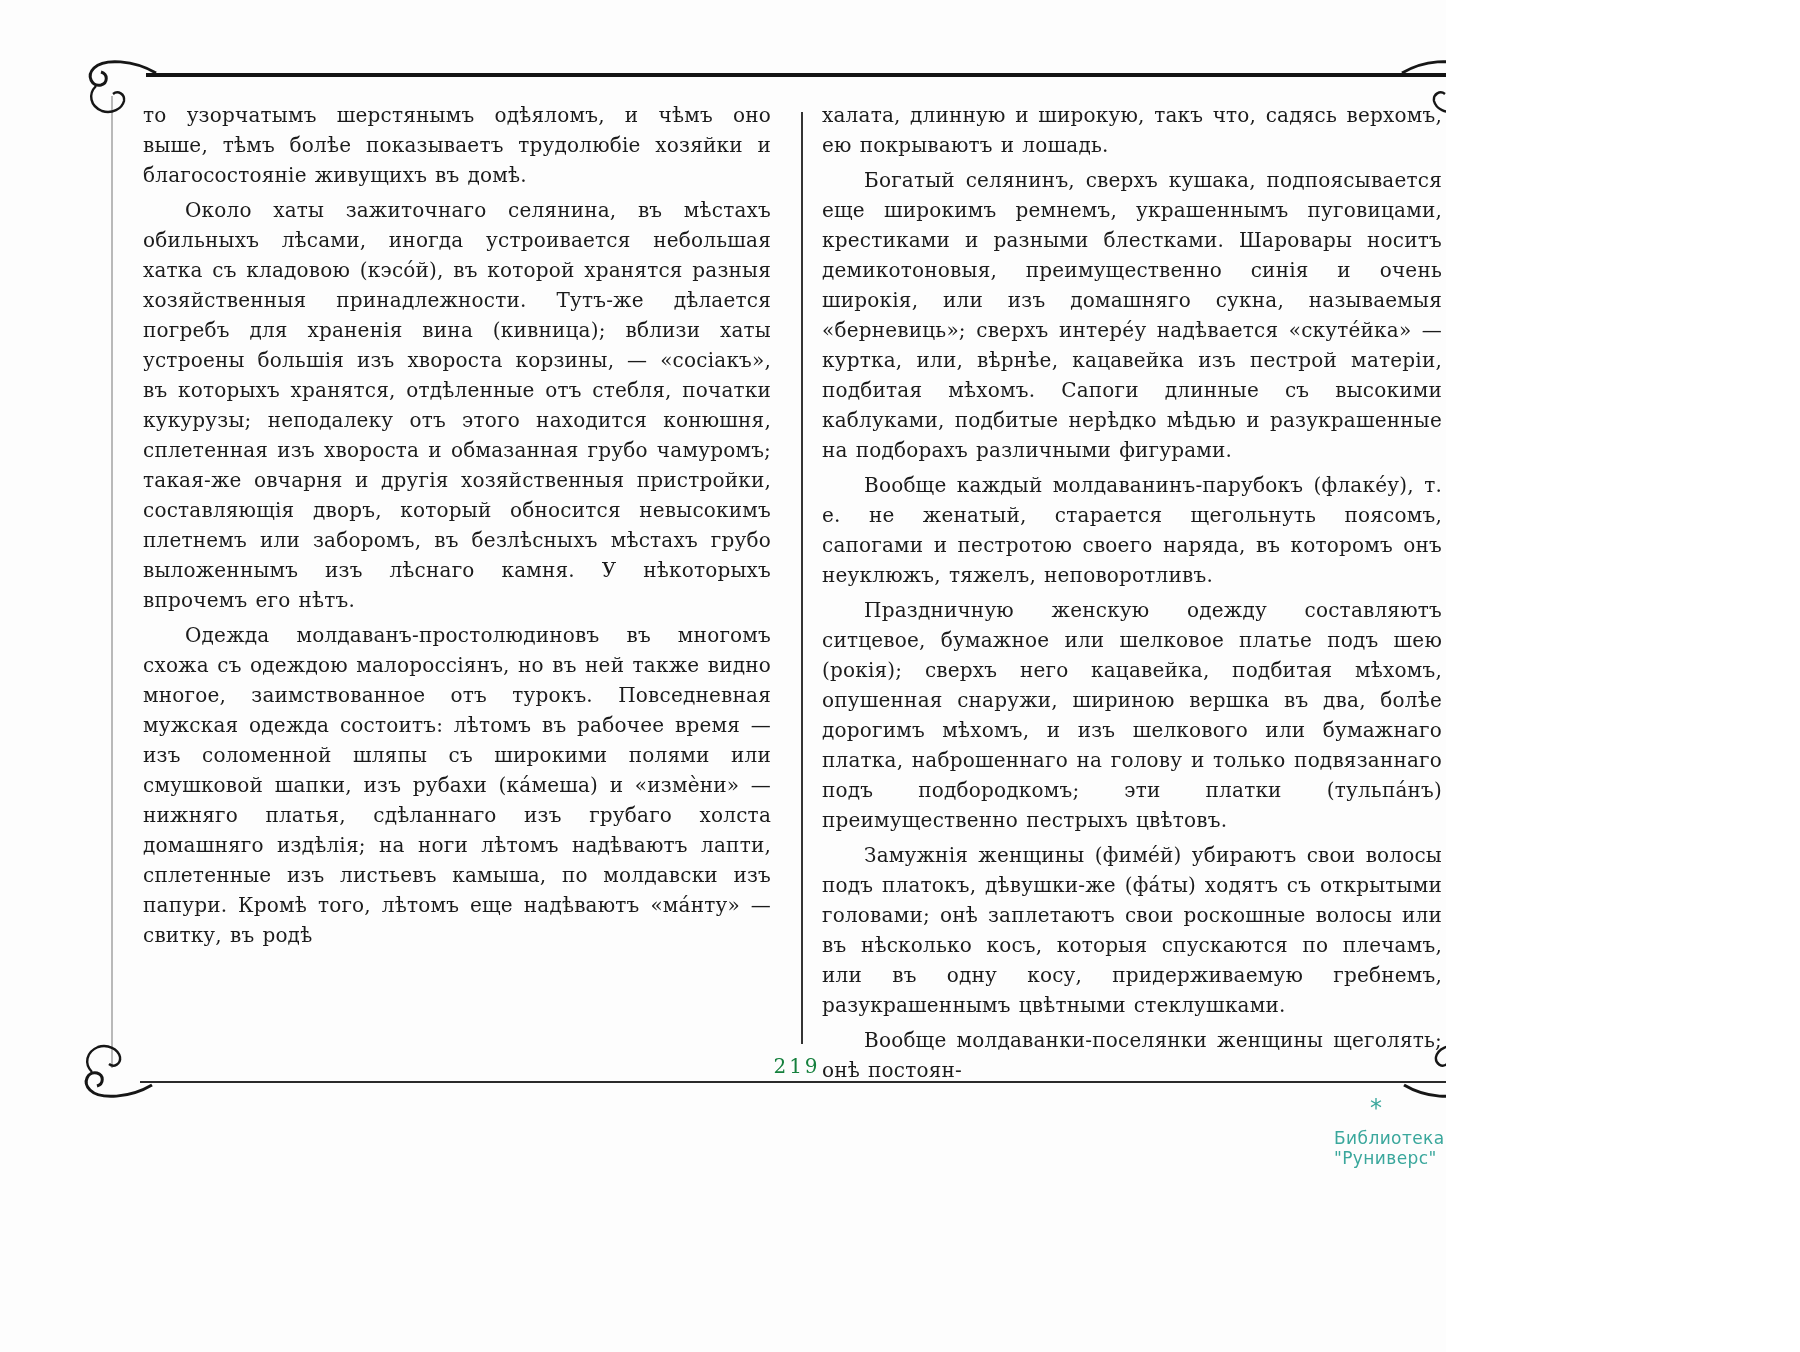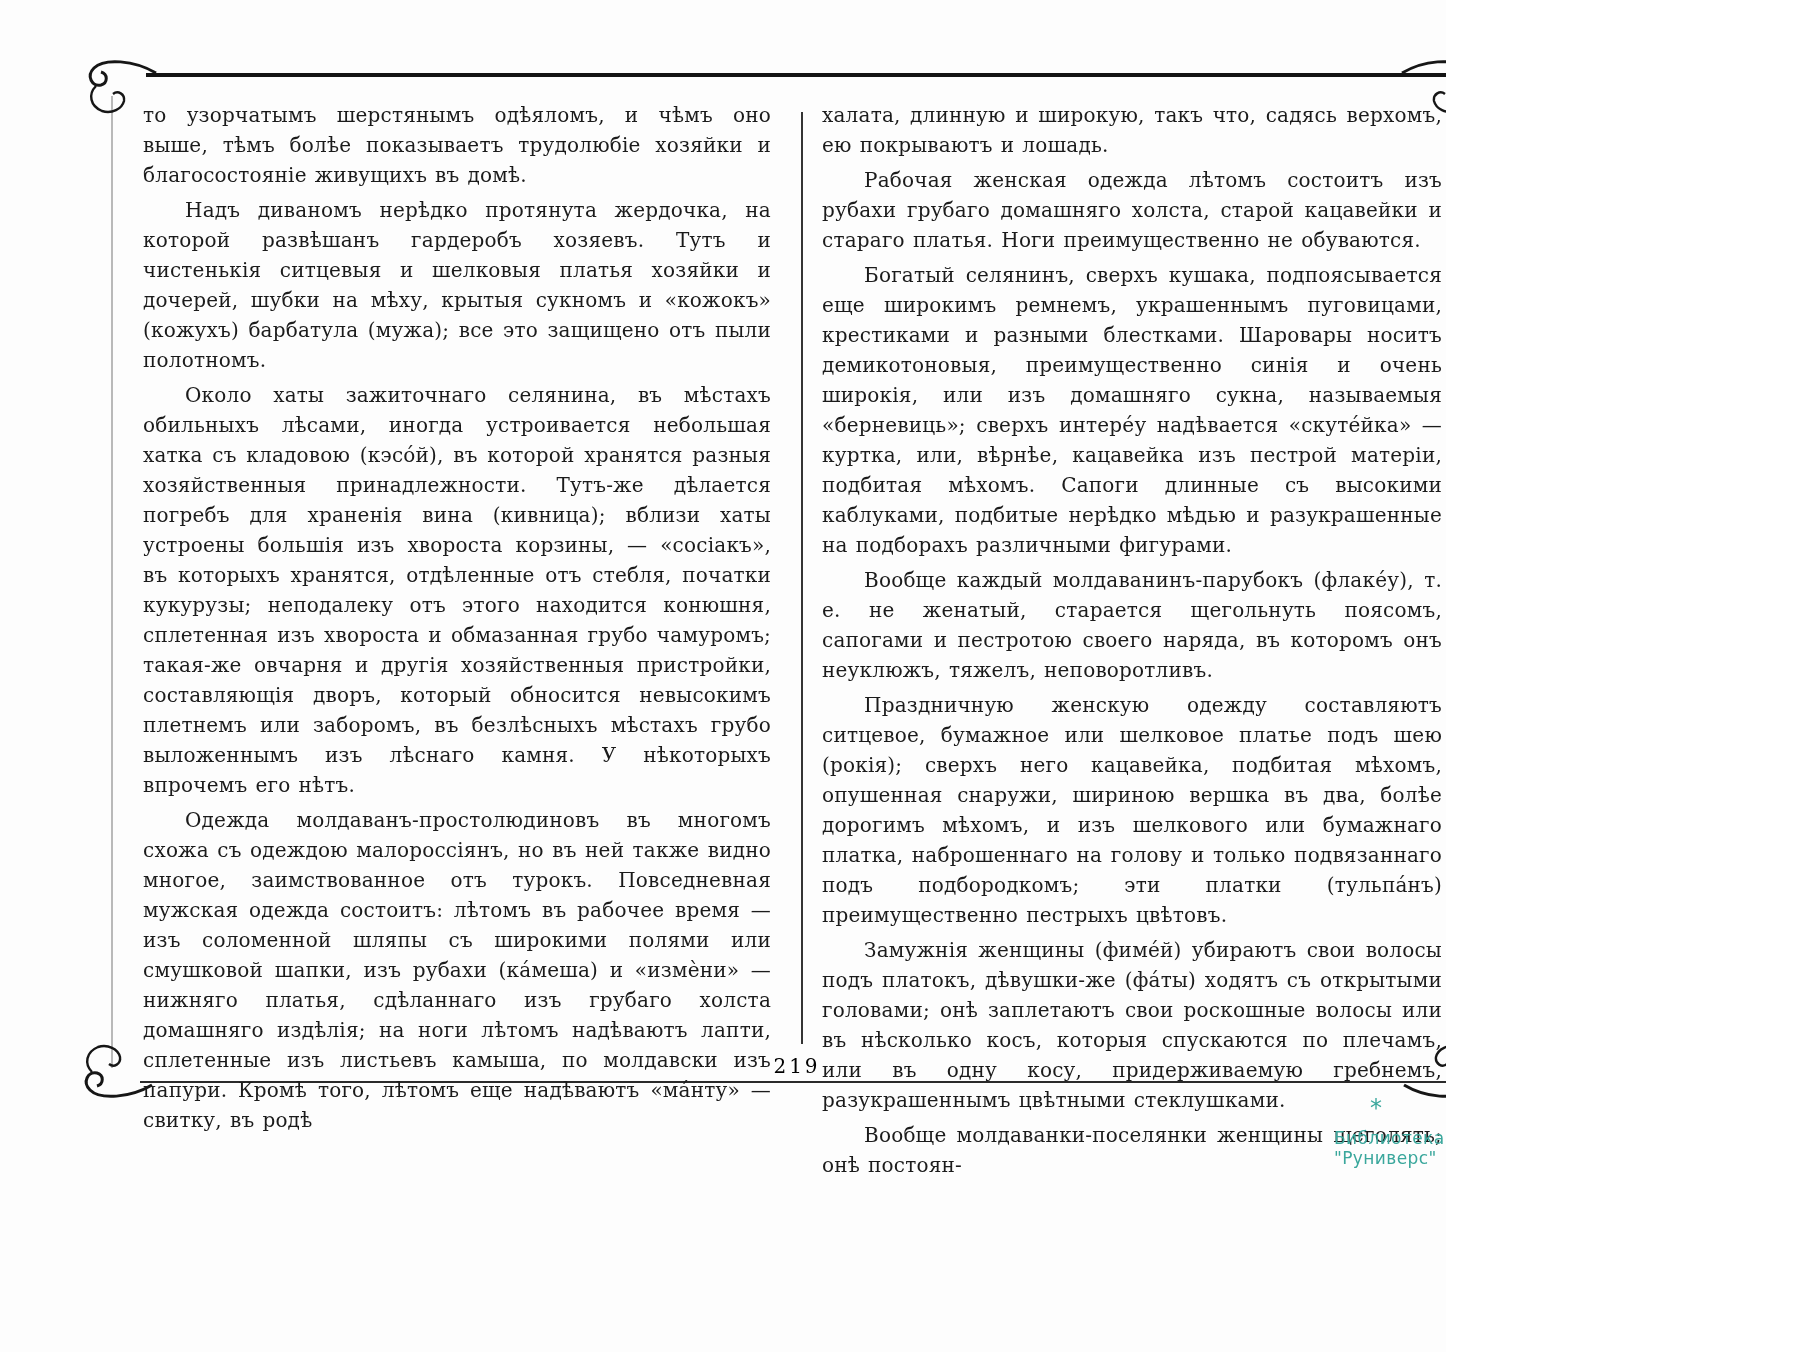--- a/index.html
+++ b/index.html
@@ -52,21 +52,21 @@
 
   
   .page-number {
     position: absolute;
     left: 752px;
     top: 1054px;
     width: 90px;
     text-align: center;
     font-size: 20px;
     letter-spacing: 3px;
-    color: #000000;
+    color: #15803d;
   }
   .watermark-asterisk {
     position: absolute;
     left: 1370px;
     top: 1094px;
     font-size: 24px;
     font-family: "DejaVu Sans", "Liberation Sans", sans-serif;
   }
   .watermark {
     position: absolute;
@@ -108,28 +108,26 @@
   </div>
   <div class="corner br">
     <svg viewBox="0 0 74 60" xmlns="http://www.w3.org/2000/svg">
       <path d="M72 17 C50 4 20 2 10 12 C2 20 8 31 17 29 C24 27 24 18 17 16" fill="none" stroke="#161616" stroke-width="3"></path>
       <path d="M12 30 C4 38 6 50 18 55 C28 58 38 53 40 45 C41 38 34 34 29 38" fill="none" stroke="#161616" stroke-width="2.4"></path>
     </svg>
   </div>
 
   <div class="col col-left">
     <p class="continuation">то узорчатымъ шерстянымъ одѣяломъ, и чѣмъ оно выше, тѣмъ болѣе показываетъ трудолюбіе хозяйки и благосостояніе живущихъ въ домѣ.</p>
-    <p>Надъ диваномъ нерѣдко протянута жердочка, на которой развѣшанъ гардеробъ хозяевъ. Тутъ и чистенькія ситцевыя и шелковыя платья хозяйки и дочерей, шубки на мѣху, крытыя сукномъ и «кожокъ» (кожухъ) барбатула (мужа); все это защищено отъ пыли полотномъ.</p>
     <p>Около хаты зажиточнаго селянина, въ мѣстахъ обильныхъ лѣсами, иногда устроивается небольшая хатка съ кладовою (кэсо́й), въ которой хранятся разныя хозяйственныя принадлежности. Тутъ-же дѣлается погребъ для храненія вина (кивница); вблизи хаты устроены большія изъ хвороста корзины, — «сосіакъ», въ которыхъ хранятся, отдѣленные отъ стебля, початки кукурузы; неподалеку отъ этого находится конюшня, сплетенная изъ хвороста и обмазанная грубо чамуромъ; такая-же овчарня и другія хозяйственныя пристройки, составляющія дворъ, который обносится невысокимъ плетнемъ или заборомъ, въ безлѣсныхъ мѣстахъ грубо выложеннымъ изъ лѣснаго камня. У нѣкоторыхъ впрочемъ его нѣтъ.</p>
     <p>Одежда молдаванъ-простолюдиновъ въ многомъ схожа съ одеждою малороссіянъ, но въ ней также видно многое, заимствованное отъ турокъ. Повседневная мужская одежда состоитъ: лѣтомъ въ рабочее время — изъ соломенной шляпы съ широкими полями или смушковой шапки, изъ рубахи (ка́меша) и «измѐни» — нижняго платья, сдѣланнаго изъ грубаго холста домашняго издѣлія; на ноги лѣтомъ надѣваютъ лапти, сплетенные изъ листьевъ камыша, по молдавски изъ папури. Кромѣ того, лѣтомъ еще надѣваютъ «ма́нту» — свитку, въ родѣ</p>
   </div>
 
   <div class="col col-right">
     <p class="continuation">халата, длинную и широкую, такъ что, садясь верхомъ, ею покрываютъ и лошадь.</p>
-    <p>Рабочая женская одежда лѣтомъ состоитъ изъ рубахи грубаго домашняго холста, старой кацавейки и стараго платья. Ноги преимущественно не обуваются.</p>
     <p>Богатый селянинъ, сверхъ кушака, подпоясывается еще широкимъ ремнемъ, украшеннымъ пуговицами, крестиками и разными блестками. Шаровары носитъ демикотоновыя, преимущественно синія и очень широкія, или изъ домашняго сукна, называемыя «берневиць»; сверхъ интере́у надѣвается «скуте́йка» — куртка, или, вѣрнѣе, кацавейка изъ пестрой матеріи, подбитая мѣхомъ. Сапоги длинные съ высокими каблуками, подбитые нерѣдко мѣдью и разукрашенные на подборахъ различными фигурами.</p>
     <p>Вообще каждый молдаванинъ-парубокъ (флаке́у), т. е. не женатый, старается щегольнуть поясомъ, сапогами и пестротою своего наряда, въ которомъ онъ неуклюжъ, тяжелъ, неповоротливъ.</p>
     <p>Праздничную женскую одежду составляютъ ситцевое, бумажное или шелковое платье подъ шею (рокія); сверхъ него кацавейка, подбитая мѣхомъ, опушенная снаружи, шириною вершка въ два, болѣе дорогимъ мѣхомъ, и изъ шелкового или бумажнаго платка, наброшеннаго на голову и только подвязаннаго подъ подбородкомъ; эти платки (тульпа́нъ) преимущественно пестрыхъ цвѣтовъ.</p>
     <p>Замужнія женщины (фиме́й) убираютъ свои волосы подъ платокъ, дѣвушки-же (фа́ты) ходятъ съ открытыми головами; онѣ заплетаютъ свои роскошные волосы или въ нѣсколько косъ, которыя спускаются по плечамъ, или въ одну косу, придерживаемую гребнемъ, разукрашеннымъ цвѣтными стеклушками.</p>
     <p>Вообще молдаванки-поселянки женщины щеголять; онѣ постоян-</p>
   </div>
 
   <div class="page-number">219</div>
   <div class="watermark-asterisk" style="color: rgb(58, 167, 156);">*</div>
   <div class="watermark" style="color: rgb(58, 167, 156);">Библиотека "Руниверс"</div>

